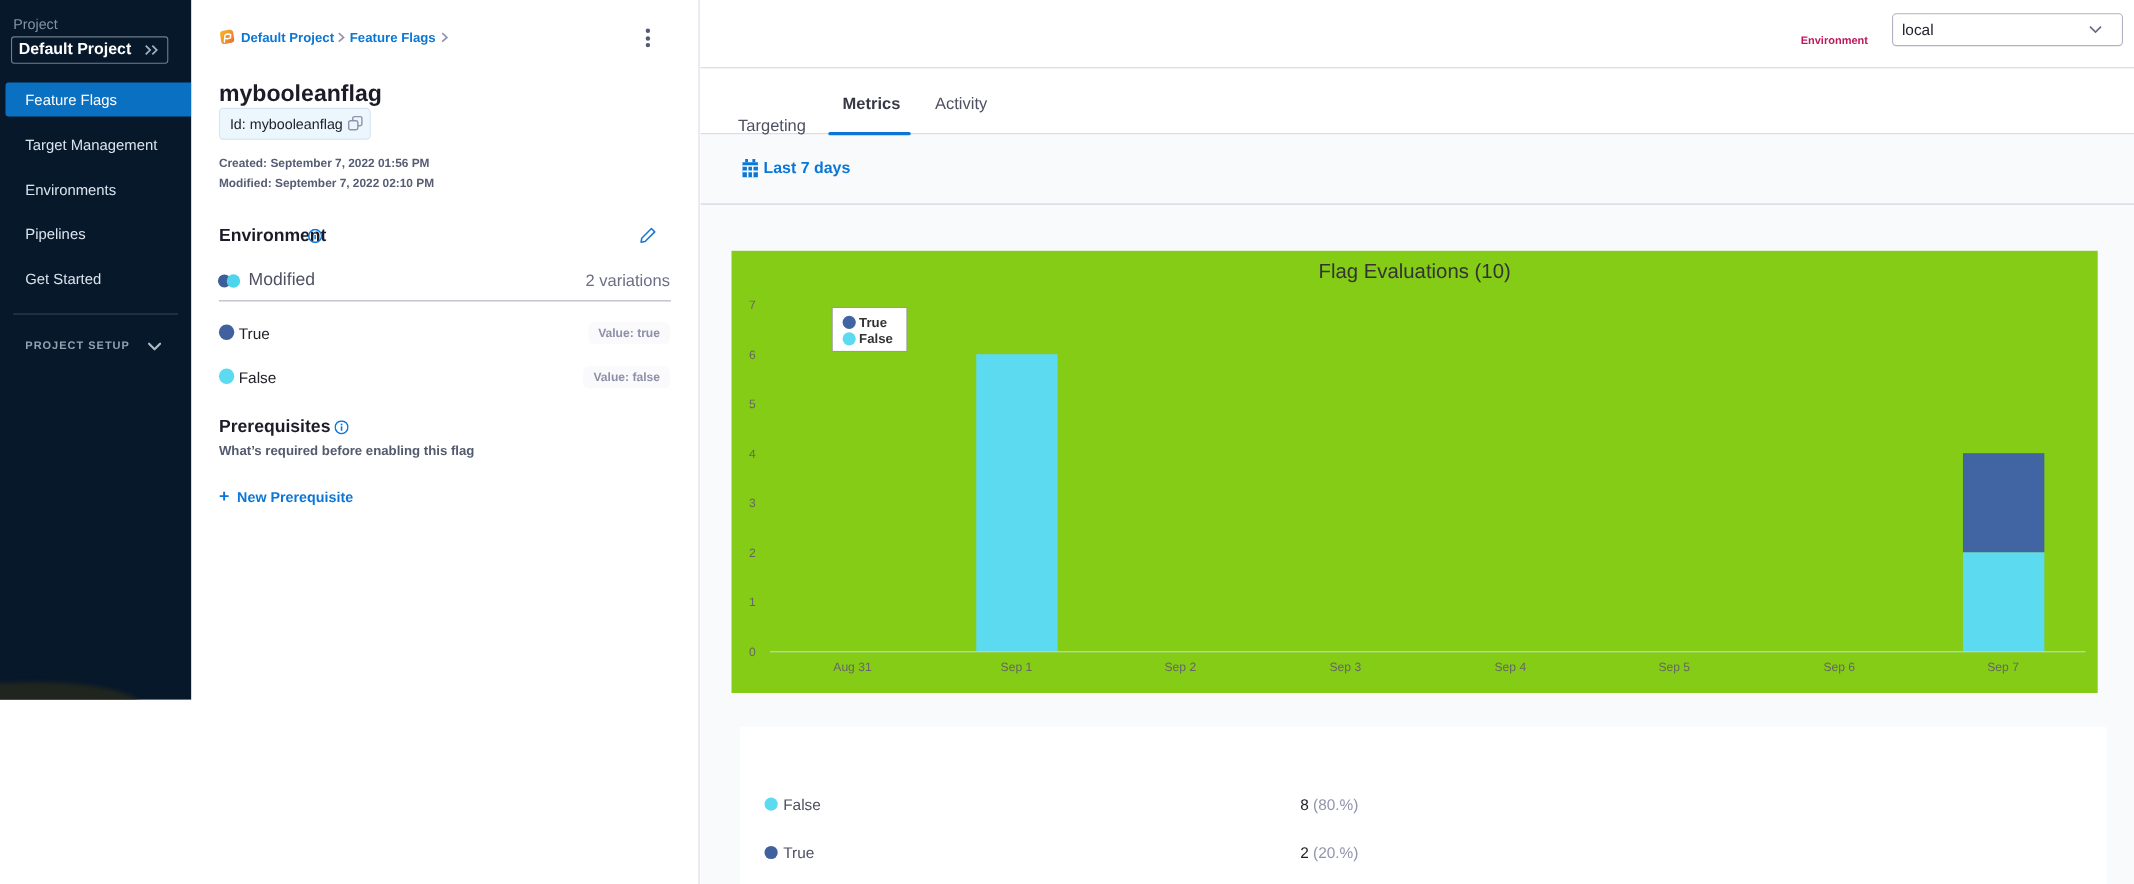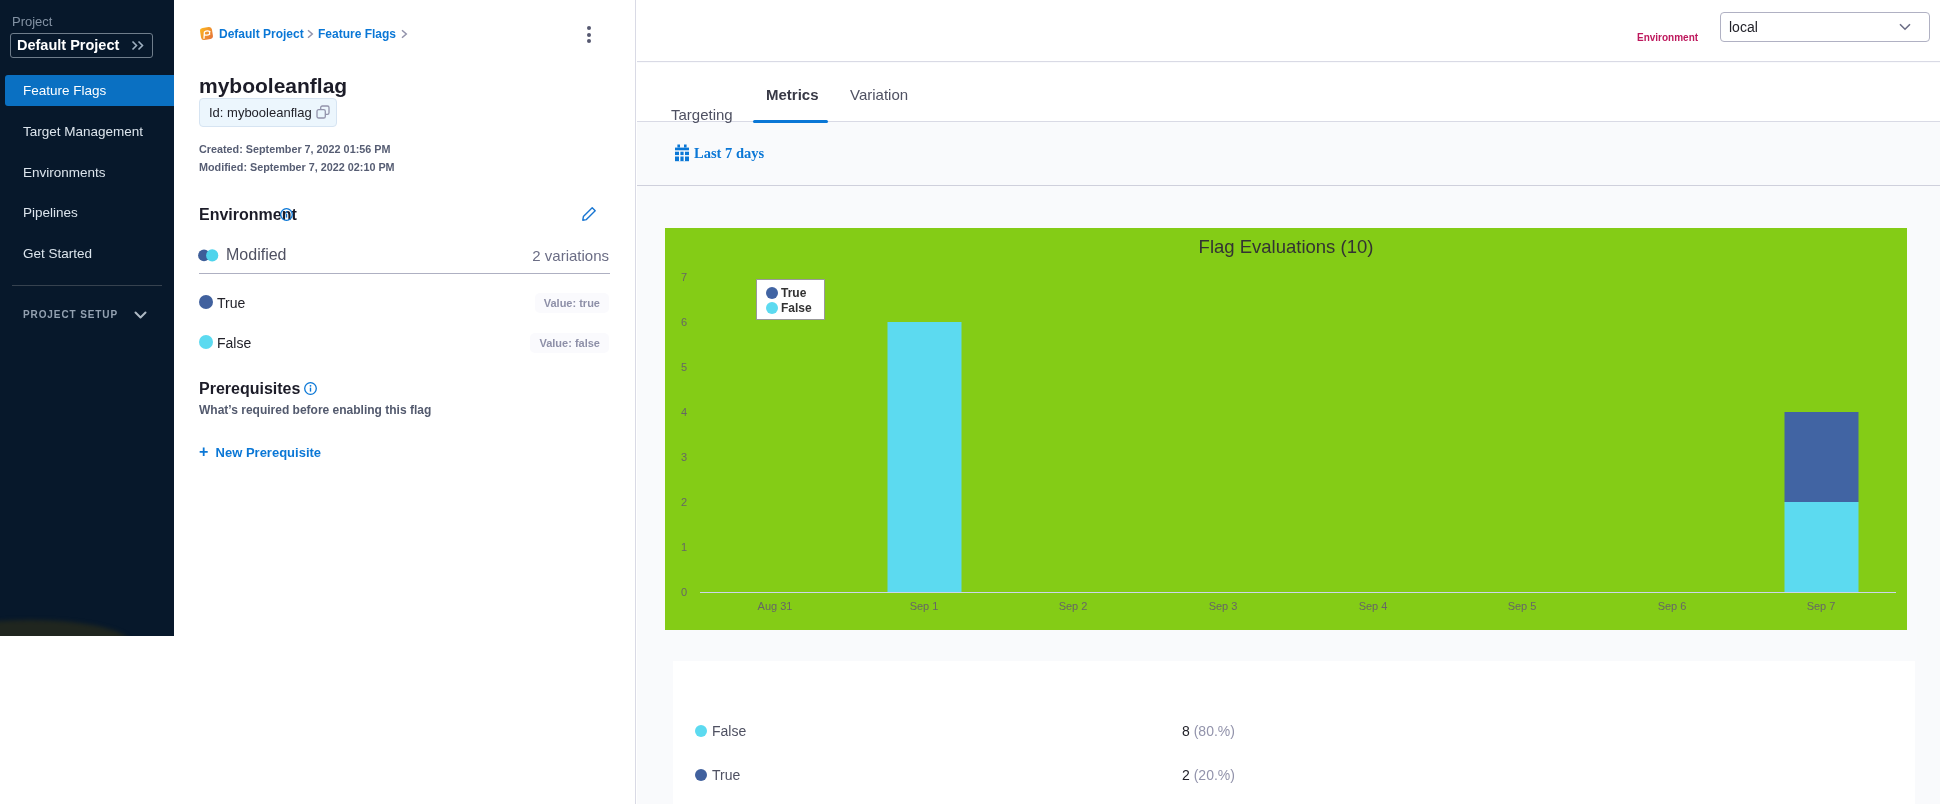--- a/index.html
+++ b/index.html
@@ -35,21 +35,21 @@
 
   
   #rightp { position:absolute; left:637px; top:0; width:1303px; height:804px; background:#f9fafc; }
   .topbar { position:absolute; left:0; top:0; width:1303px; height:62px; background:#fff; border-bottom:1px solid #d9dae5; }
   .envlabel { position:absolute; left:1000px; top:32px; font-size:10px; font-weight:bold; color:#be185d; }
   .envsel { position:absolute; left:1083px; top:12px; width:210px; height:30px; background:#fff; border:1px solid #b0b1c3; border-radius:4px; font-size:14px; color:#22222a; line-height:28px; padding-left:8px; }
   .tabsbar { position:absolute; left:0; top:63px; width:1303px; height:59px; background:#fff; border-bottom:1px solid #d9dae5; }
   .tab { position:absolute; top:23px; font-size:15px; color:#4f5162; }
   .tab.active { font-weight:bold; color:#383946; }
   .tab-underline { position:absolute; left:116px; top:57px; width:75px; height:3px; background:#0a77d6; border-radius:2px; }
-  .lastdays { position:absolute; left:0px; top:123px; width:1303px; height:63px; border-bottom:1px solid #cfd0dc;font-family:Liberation Serif, serif; }
+  .lastdays { position:absolute; left:0px; top:123px; width:1303px; height:63px; border-bottom:1px solid #cfd0dc; }
   .lastdays span { position:absolute; left:57px; top:22px; font-size:14.5px; font-weight:bold; color:#0a77d6; }
   .chartcard { position:absolute; left:28px; top:228px; width:1242px; height:402px; background:#84cc16; }
   .tablecard { position:absolute; left:36px; top:661px; width:1242px; height:143px; background:#fff; }
   .thead { position:absolute; left:0; top:0; width:1242px; height:38px; background:#fafbfc; border-bottom:1px solid #d9dae5; }
   .th { position:absolute; top:11px; font-size:14.5px; font-weight:bold; color:#22222a; }
   .td { position:absolute; font-size:14px; }
 </style>
 </head>
 <body>
 <div id="root">
@@ -148,21 +148,21 @@
     <div class="topbar">
       <div class="envlabel">Environment</div>
       <div class="envsel">local</div>
       <svg class="abs" style="left:1262px; top:23px;" width="12" height="8" viewBox="0 0 12 8">
         <path d="M1 1.2 6 6.2 11 1.2" fill="none" stroke="#6b6d85" stroke-width="1.6"></path>
       </svg>
     </div>
     <div class="tabsbar">
       <div class="tab" style="left:34px;margin-top:20px;">Targeting</div>
       <div class="tab active" style="left:129px;">Metrics</div>
-      <div class="tab" style="left:213px;">Variation</div>
+      <div class="tab" style="left:213px;">Activity</div>
       <div class="tab-underline"></div>
     </div>
     <div class="lastdays">
       <svg class="abs" style="left:37px; top:21px;" width="16" height="18" viewBox="0 0 16 18">
         <path fill="#0a77d6" d="M1 3.6h14v13.6H1z"></path>
         <path fill="#0a77d6" d="M3.4 0.6h2.6v3H3.4zM10 0.6h2.6v3H10z"></path>
         <g stroke="#f9fafc" stroke-width="1.4">
           <line x1="1" y1="7" x2="15" y2="7"></line>
           <line x1="5.7" y1="7" x2="5.7" y2="17.2"></line>
           <line x1="10.3" y1="7" x2="10.3" y2="17.2"></line>

